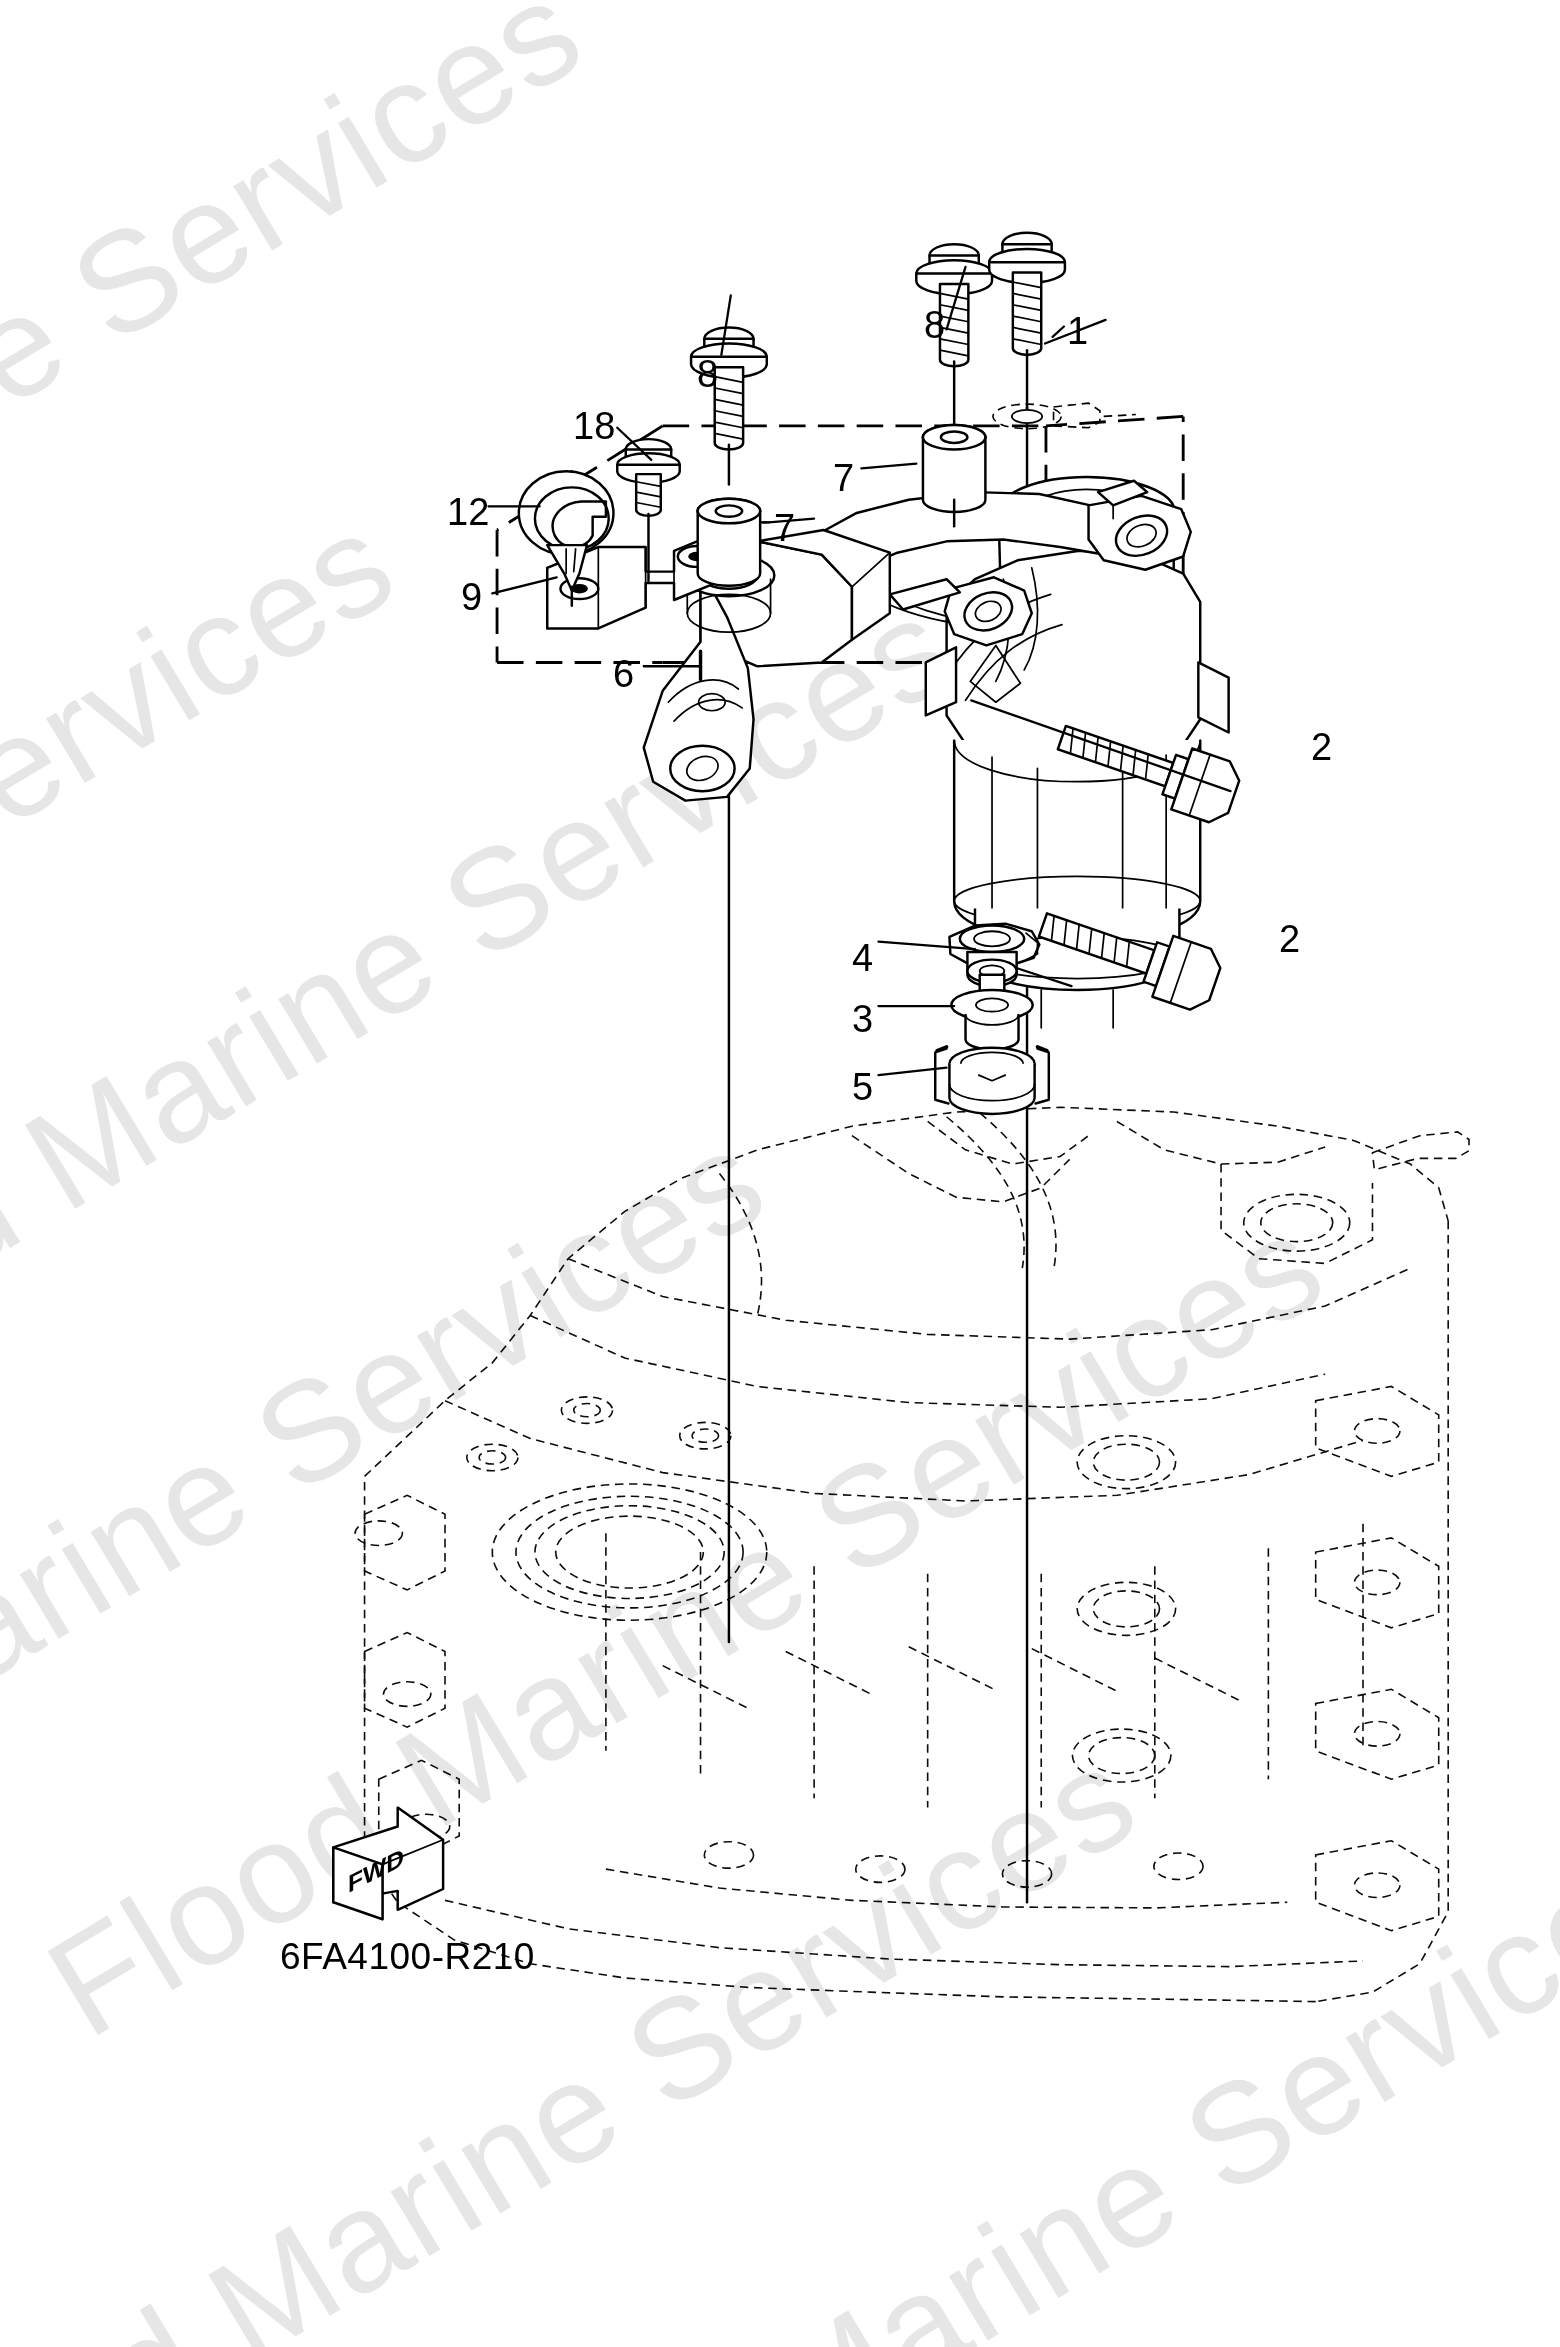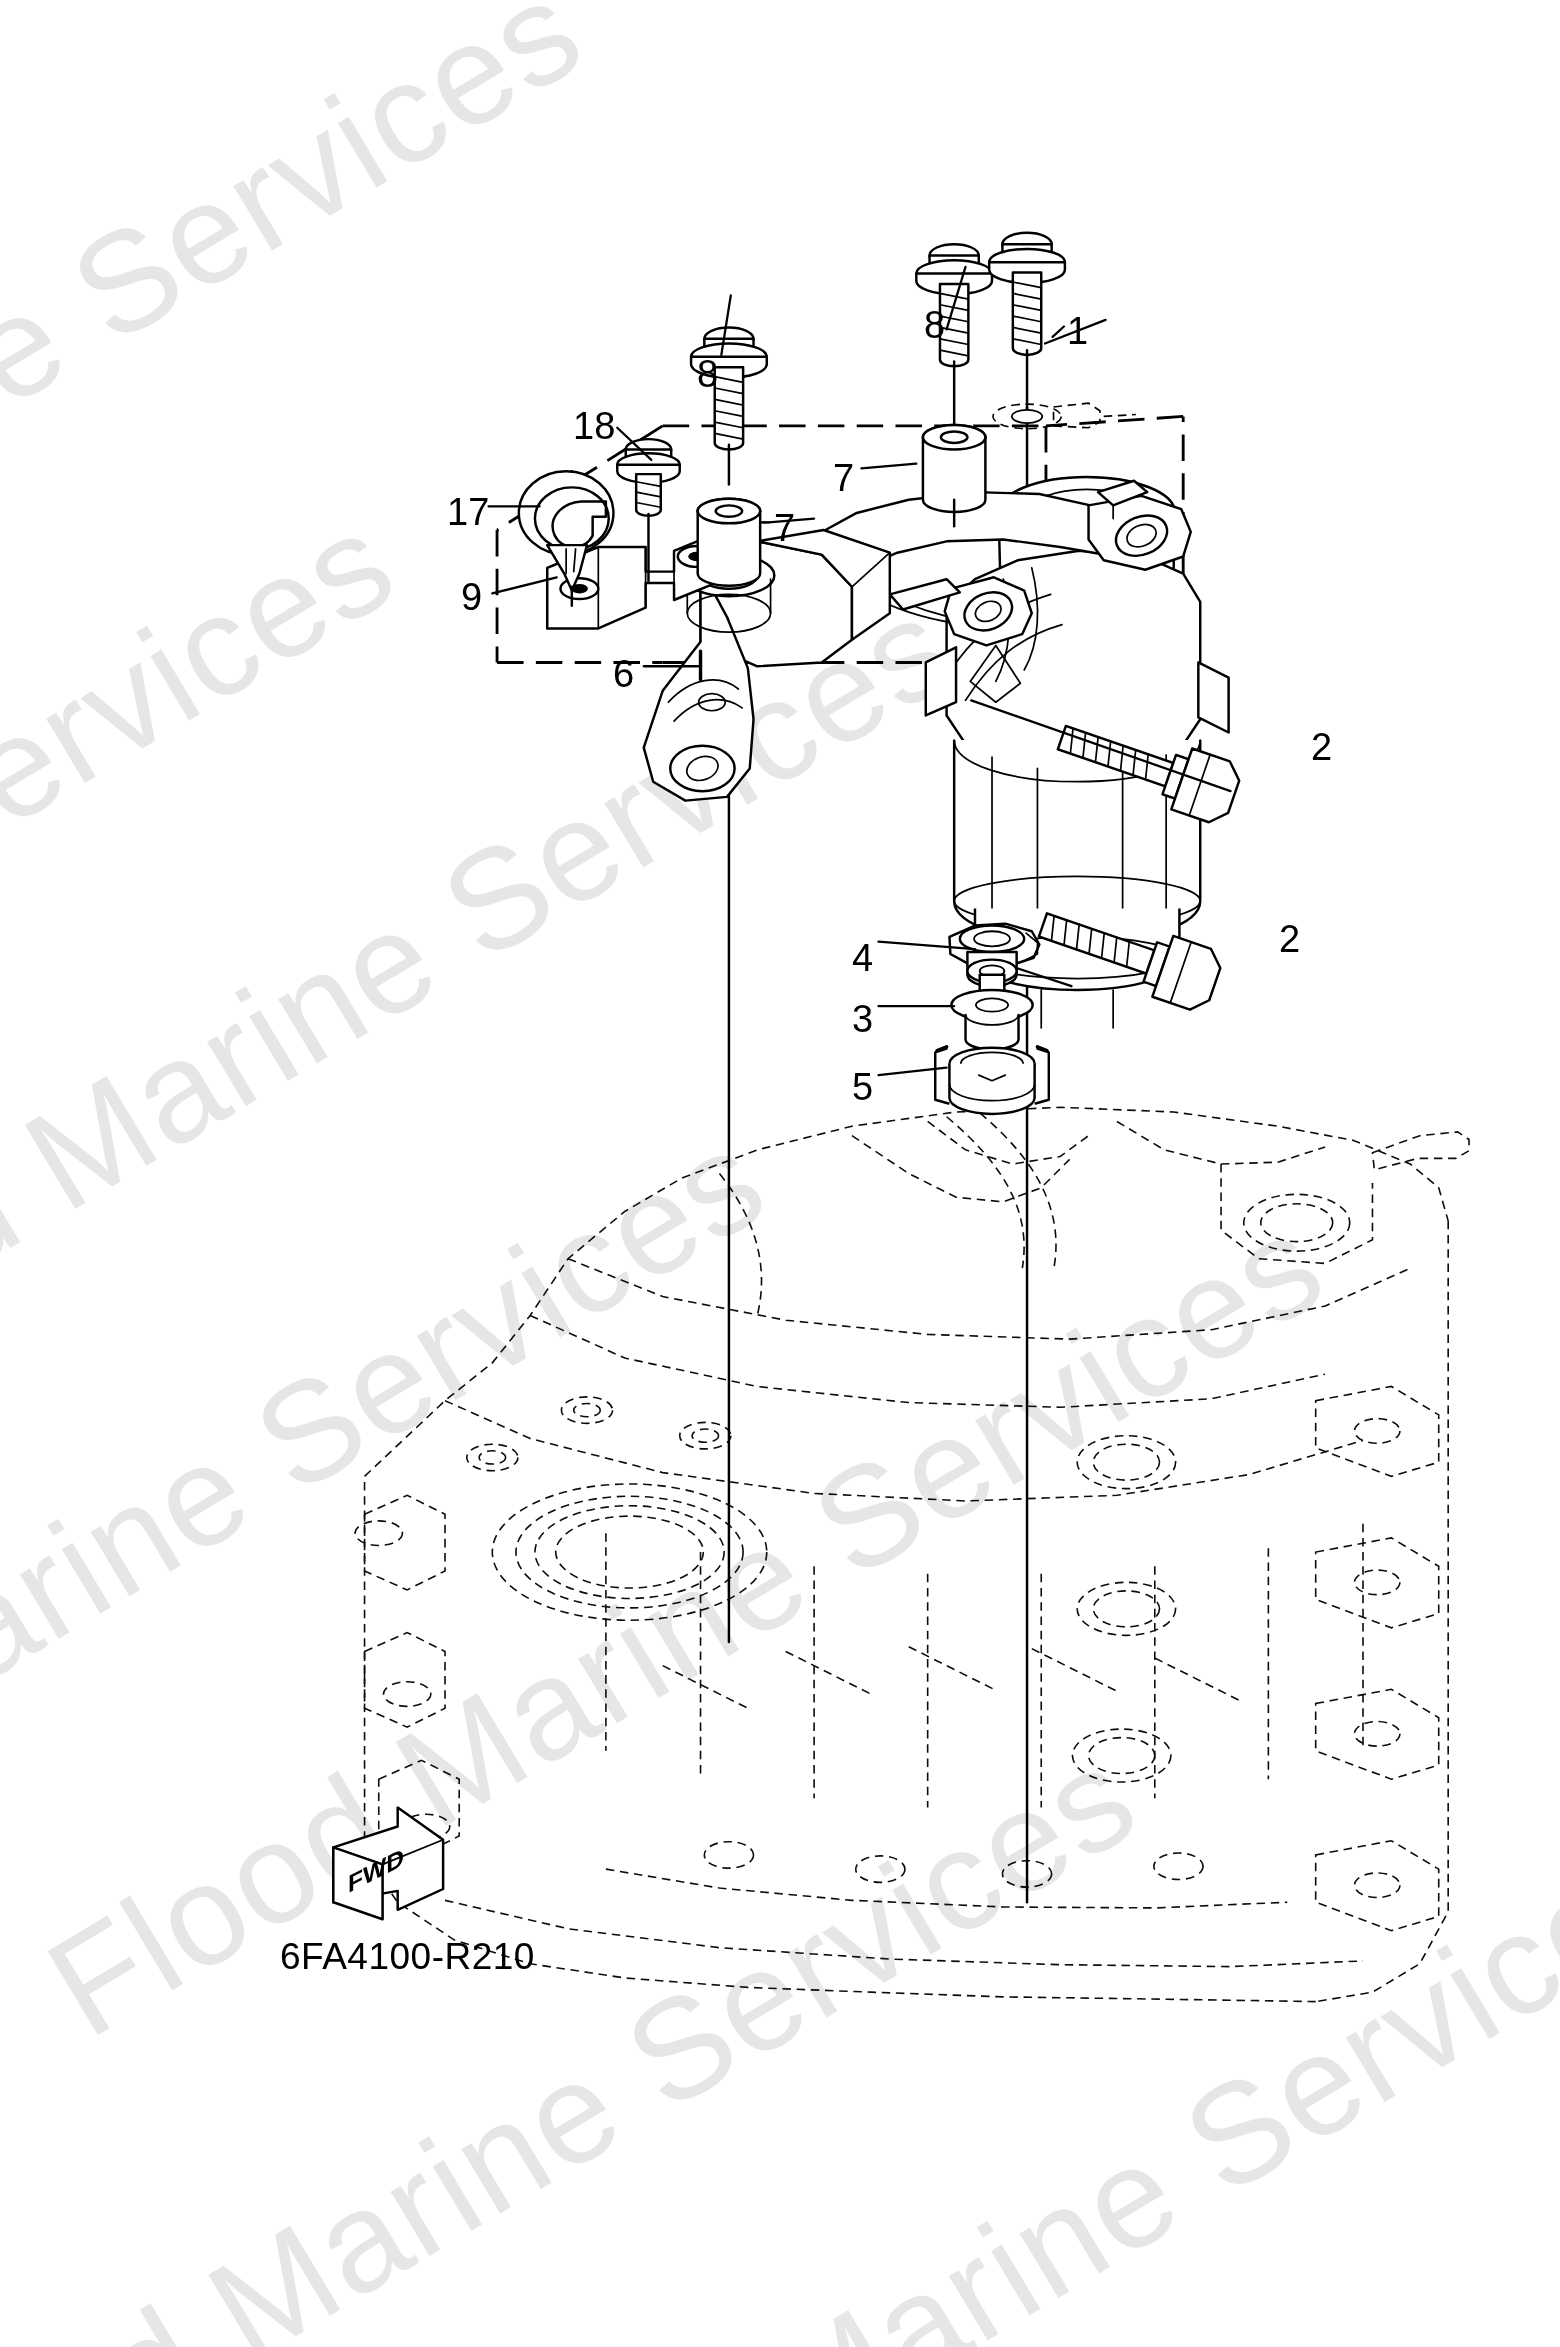--- a/index.html
+++ b/index.html
@@ -501,21 +501,21 @@
       <path class="wht" d="M 352,2010 L 352,1952 L 404,1970 L 404,2028 Z"></path>
     </g>
   </svg>
 
   <div id="fwd-label">FWD</div>
 
   <div class="callout" style="left:1067px; top:312px;">1</div>
   <div class="callout" style="left:924px;  top:306px;">8</div>
   <div class="callout" style="left:697px;  top:355px;">8</div>
   <div class="callout" style="left:573px;  top:407px;">18</div>
-  <div class="callout" style="left:447px;  top:493px;">17</div>
+  <div class="callout" style="left:447px;  top:493px;">12</div>
   <div class="callout" style="left:461px;  top:578px;">9</div>
   <div class="callout" style="left:833px;  top:459px;">7</div>
   <div class="callout" style="left:774px;  top:509px;">7</div>
   <div class="callout" style="left:613px;  top:655px;">6</div>
   <div class="callout" style="left:1311px; top:728px;">2</div>
   <div class="callout" style="left:1279px; top:920px;">2</div>
   <div class="callout" style="left:852px;  top:939px;">4</div>
   <div class="callout" style="left:852px;  top:1000px;">3</div>
   <div class="callout" style="left:852px;  top:1068px;">5</div>
 

